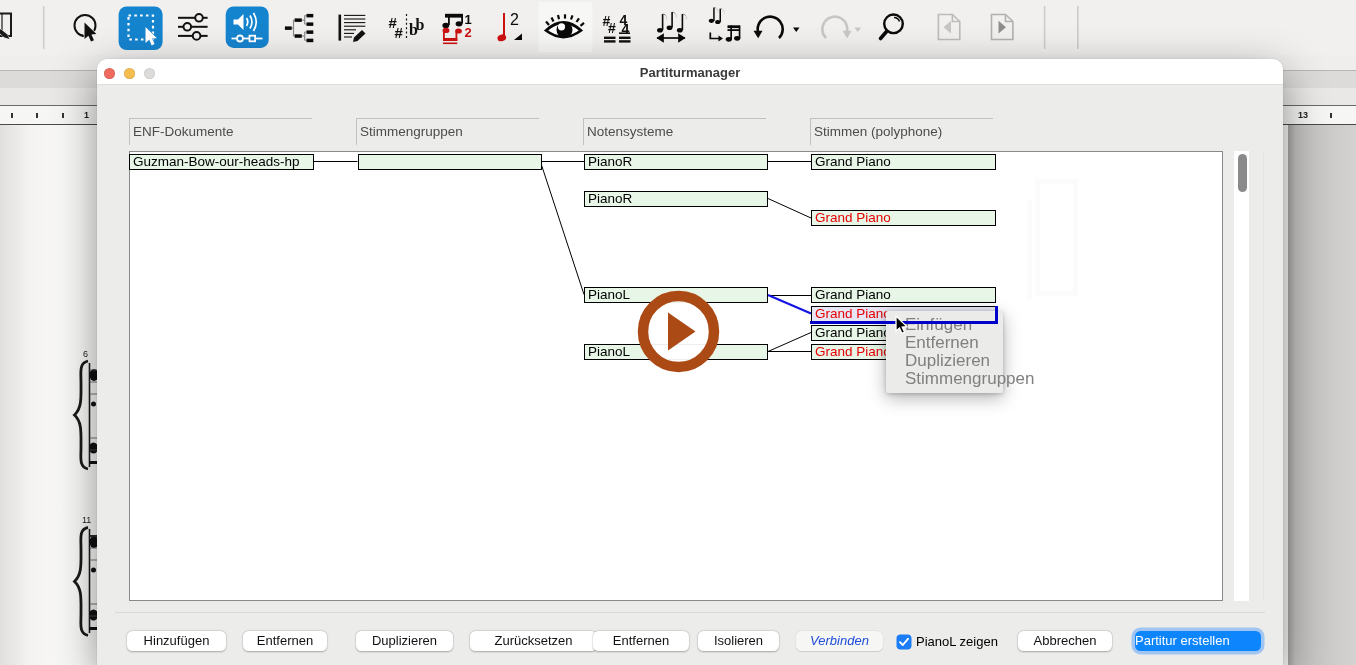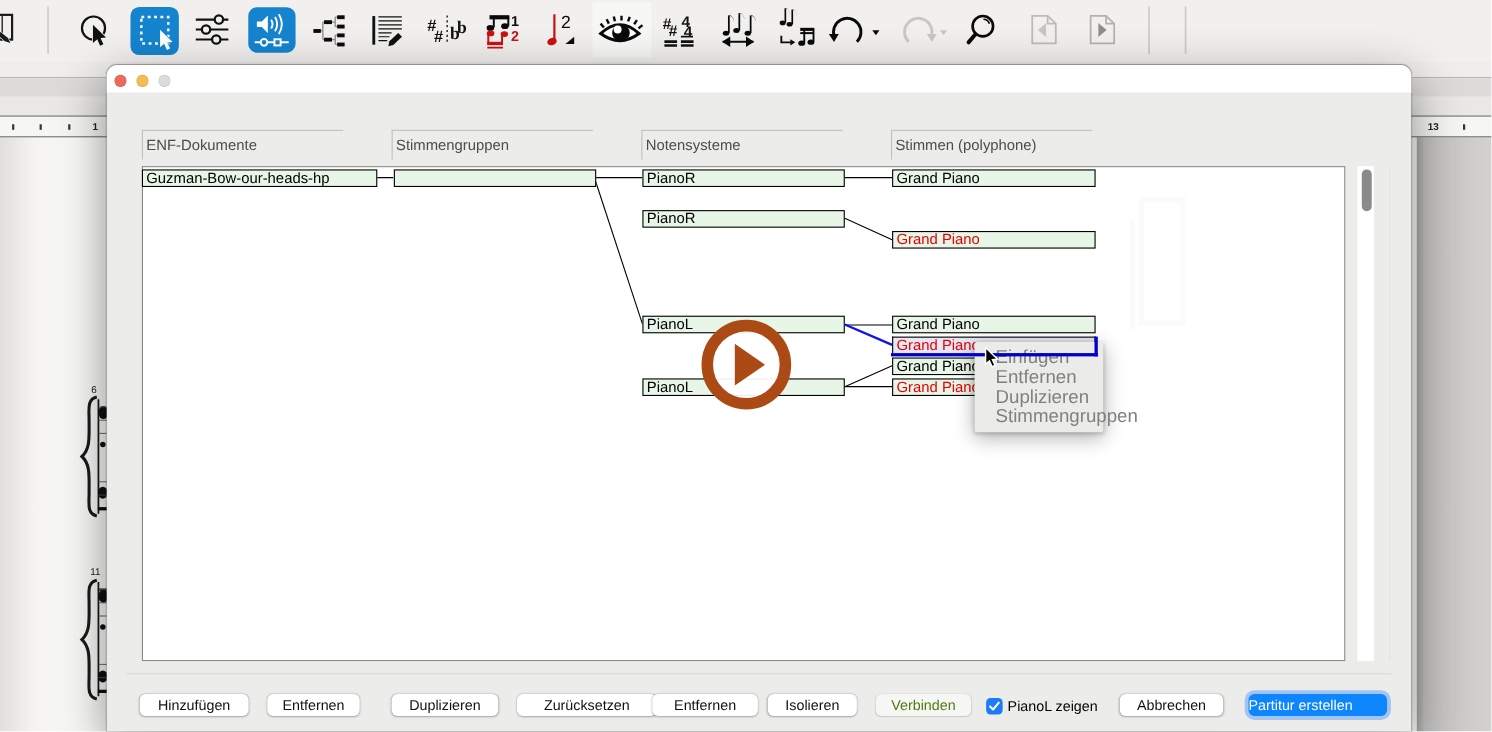--- a/index.html
+++ b/index.html
@@ -30,21 +30,21 @@
   #ghost2{left:1027px;top:200px;width:5px;height:100px;background:#fbfbfb;}
   
   .box{height:16px;background:#e8f6e8;border:1px solid #000;box-sizing:border-box;font-size:13.5px;line-height:14px;padding-left:3px;color:#000;white-space:nowrap;}
   .red{color:#e60000;}
   
   #sbtrack{left:1234px;top:151px;width:15px;height:450px;background:#fff;}
   #sbthumb{left:1238px;top:154px;width:9px;height:38px;background:#8a8a8a;border-radius:4.5px;}
   
   #sep{left:115px;top:612px;width:1150px;height:1px;background:#d9d8d7;}
   .btn{top:631px;height:20px;background:#fff;border-radius:5.5px;box-shadow:0 .5px 2px rgba(0,0,0,.28),0 0 0 .5px rgba(0,0,0,.06);font-size:13px;color:#111;text-align:center;line-height:20px;}
-  .btn.dis{background:#f6f6f5;color:#4d7c0f;box-shadow:0 .5px 1px rgba(0,0,0,.12),0 0 0 .5px rgba(0,0,0,.04);}
+  .btn.dis{background:#f6f6f5;color:#1d4ed8;box-shadow:0 .5px 1px rgba(0,0,0,.12),0 0 0 .5px rgba(0,0,0,.04);font-style:italic;}
   #cblabel{left:916px;top:634px;font-size:13px;color:#000;}
   #bluebtn{left:1135px;top:631px;width:126px;height:20px;background:#0d85fc;border-radius:5.5px;box-shadow:0 0 0 3.5px rgba(100,165,247,.55);color:#fff;font-size:13px;line-height:20px;}
   
   #menu{left:886px;top:311px;width:117px;height:82px;background:#ebebea;border-radius:2px;box-shadow:0 5px 18px rgba(0,0,0,.3),0 1px 4px rgba(0,0,0,.2);}
   .mi{left:905px;width:100px;height:18px;font-size:17px;color:#808080;line-height:18px;}
 </style>
 </head>
 <body>
 <div id="app">
   <div class="abs" id="toolbar"></div>
@@ -281,20 +281,21 @@
       <path d="M1005.5,14.5 v7 h7.4"></path>
     </g>
     <path d="M998.5,20.8 L1006,27.2 L998.5,33.6 Z" fill="#8f8e8d"></path>
   </svg>
 
   <div class="abs" id="dialog"></div>
   <div class="abs" id="titlebar"></div>
   <div class="abs tl" style="left:104px;background:#ee6a5e;box-shadow:inset 0 0 0 .5px rgba(0,0,0,.15)"></div>
   <div class="abs tl" style="left:124px;background:#f5bd4f;box-shadow:inset 0 0 0 .5px rgba(0,0,0,.15)"></div>
   <div class="abs tl" style="left:144px;background:#dcdbda;box-shadow:inset 0 0 0 .5px rgba(0,0,0,.1)"></div>
+  <div class="abs" id="title">Partiturmanager</div>
 
   <div class="abs hdr" style="left:129px;width:183px">ENF-Dokumente</div>
   <div class="abs hdr" style="left:356px;width:183px">Stimmengruppen</div>
   <div class="abs hdr" style="left:583px;width:183px">Notensysteme</div>
   <div class="abs hdr" style="left:810px;width:183px">Stimmen (polyphone)</div>
 
   <div class="abs" id="panel"></div>
   <div class="abs" id="vline"></div>
   <div class="abs" id="ghost1"></div>
   <div class="abs" id="ghost2"></div>
@@ -306,21 +307,21 @@
       <line x1="412.5" y1="14" x2="455" y2="143.5"></line>
       <line x1="639" y1="10.5" x2="682" y2="10.5"></line>
       <line x1="639" y1="47.5" x2="682" y2="67"></line>
       <line x1="639" y1="144.5" x2="682" y2="144.5"></line>
       <line x1="639" y1="200.5" x2="682" y2="181.5"></line>
       <line x1="639" y1="200.5" x2="682" y2="200.5"></line>
     </g>
     <line x1="639" y1="144" x2="682" y2="162.5" stroke="#1414e6" stroke-width="2.2"></line>
   </svg>
 
-  <div class="abs box" style="left:129px;top:153.5px;width:214px">Guzman-Bow-our-heads-hp</div>
+  <div class="abs box" style="left:129px;top:153.5px;width:185px">Guzman-Bow-our-heads-hp</div>
   <div class="abs box" style="left:357.5px;top:153.5px;width:184px"></div>
   <div class="abs box" style="left:584px;top:153.5px;width:184px">PianoR</div>
   <div class="abs box" style="left:584px;top:191px;width:184px">PianoR</div>
   <div class="abs box" style="left:584px;top:287px;width:184px">PianoL</div>
   <div class="abs box" style="left:584px;top:343.5px;width:184px">PianoL</div>
   <div class="abs box" style="left:811px;top:153.5px;width:185px">Grand Piano</div>
   <div class="abs box red" style="left:811px;top:210px;width:185px">Grand Piano</div>
   <div class="abs box" style="left:811px;top:287px;width:185px">Grand Piano</div>
   <div class="abs box red" style="left:811px;top:305.5px;width:185px;background:#e6e6f4;border-bottom:none;height:15px">Grand Piano</div>
   <div class="abs box" style="left:811px;top:324.5px;width:185px">Grand Piano</div>

